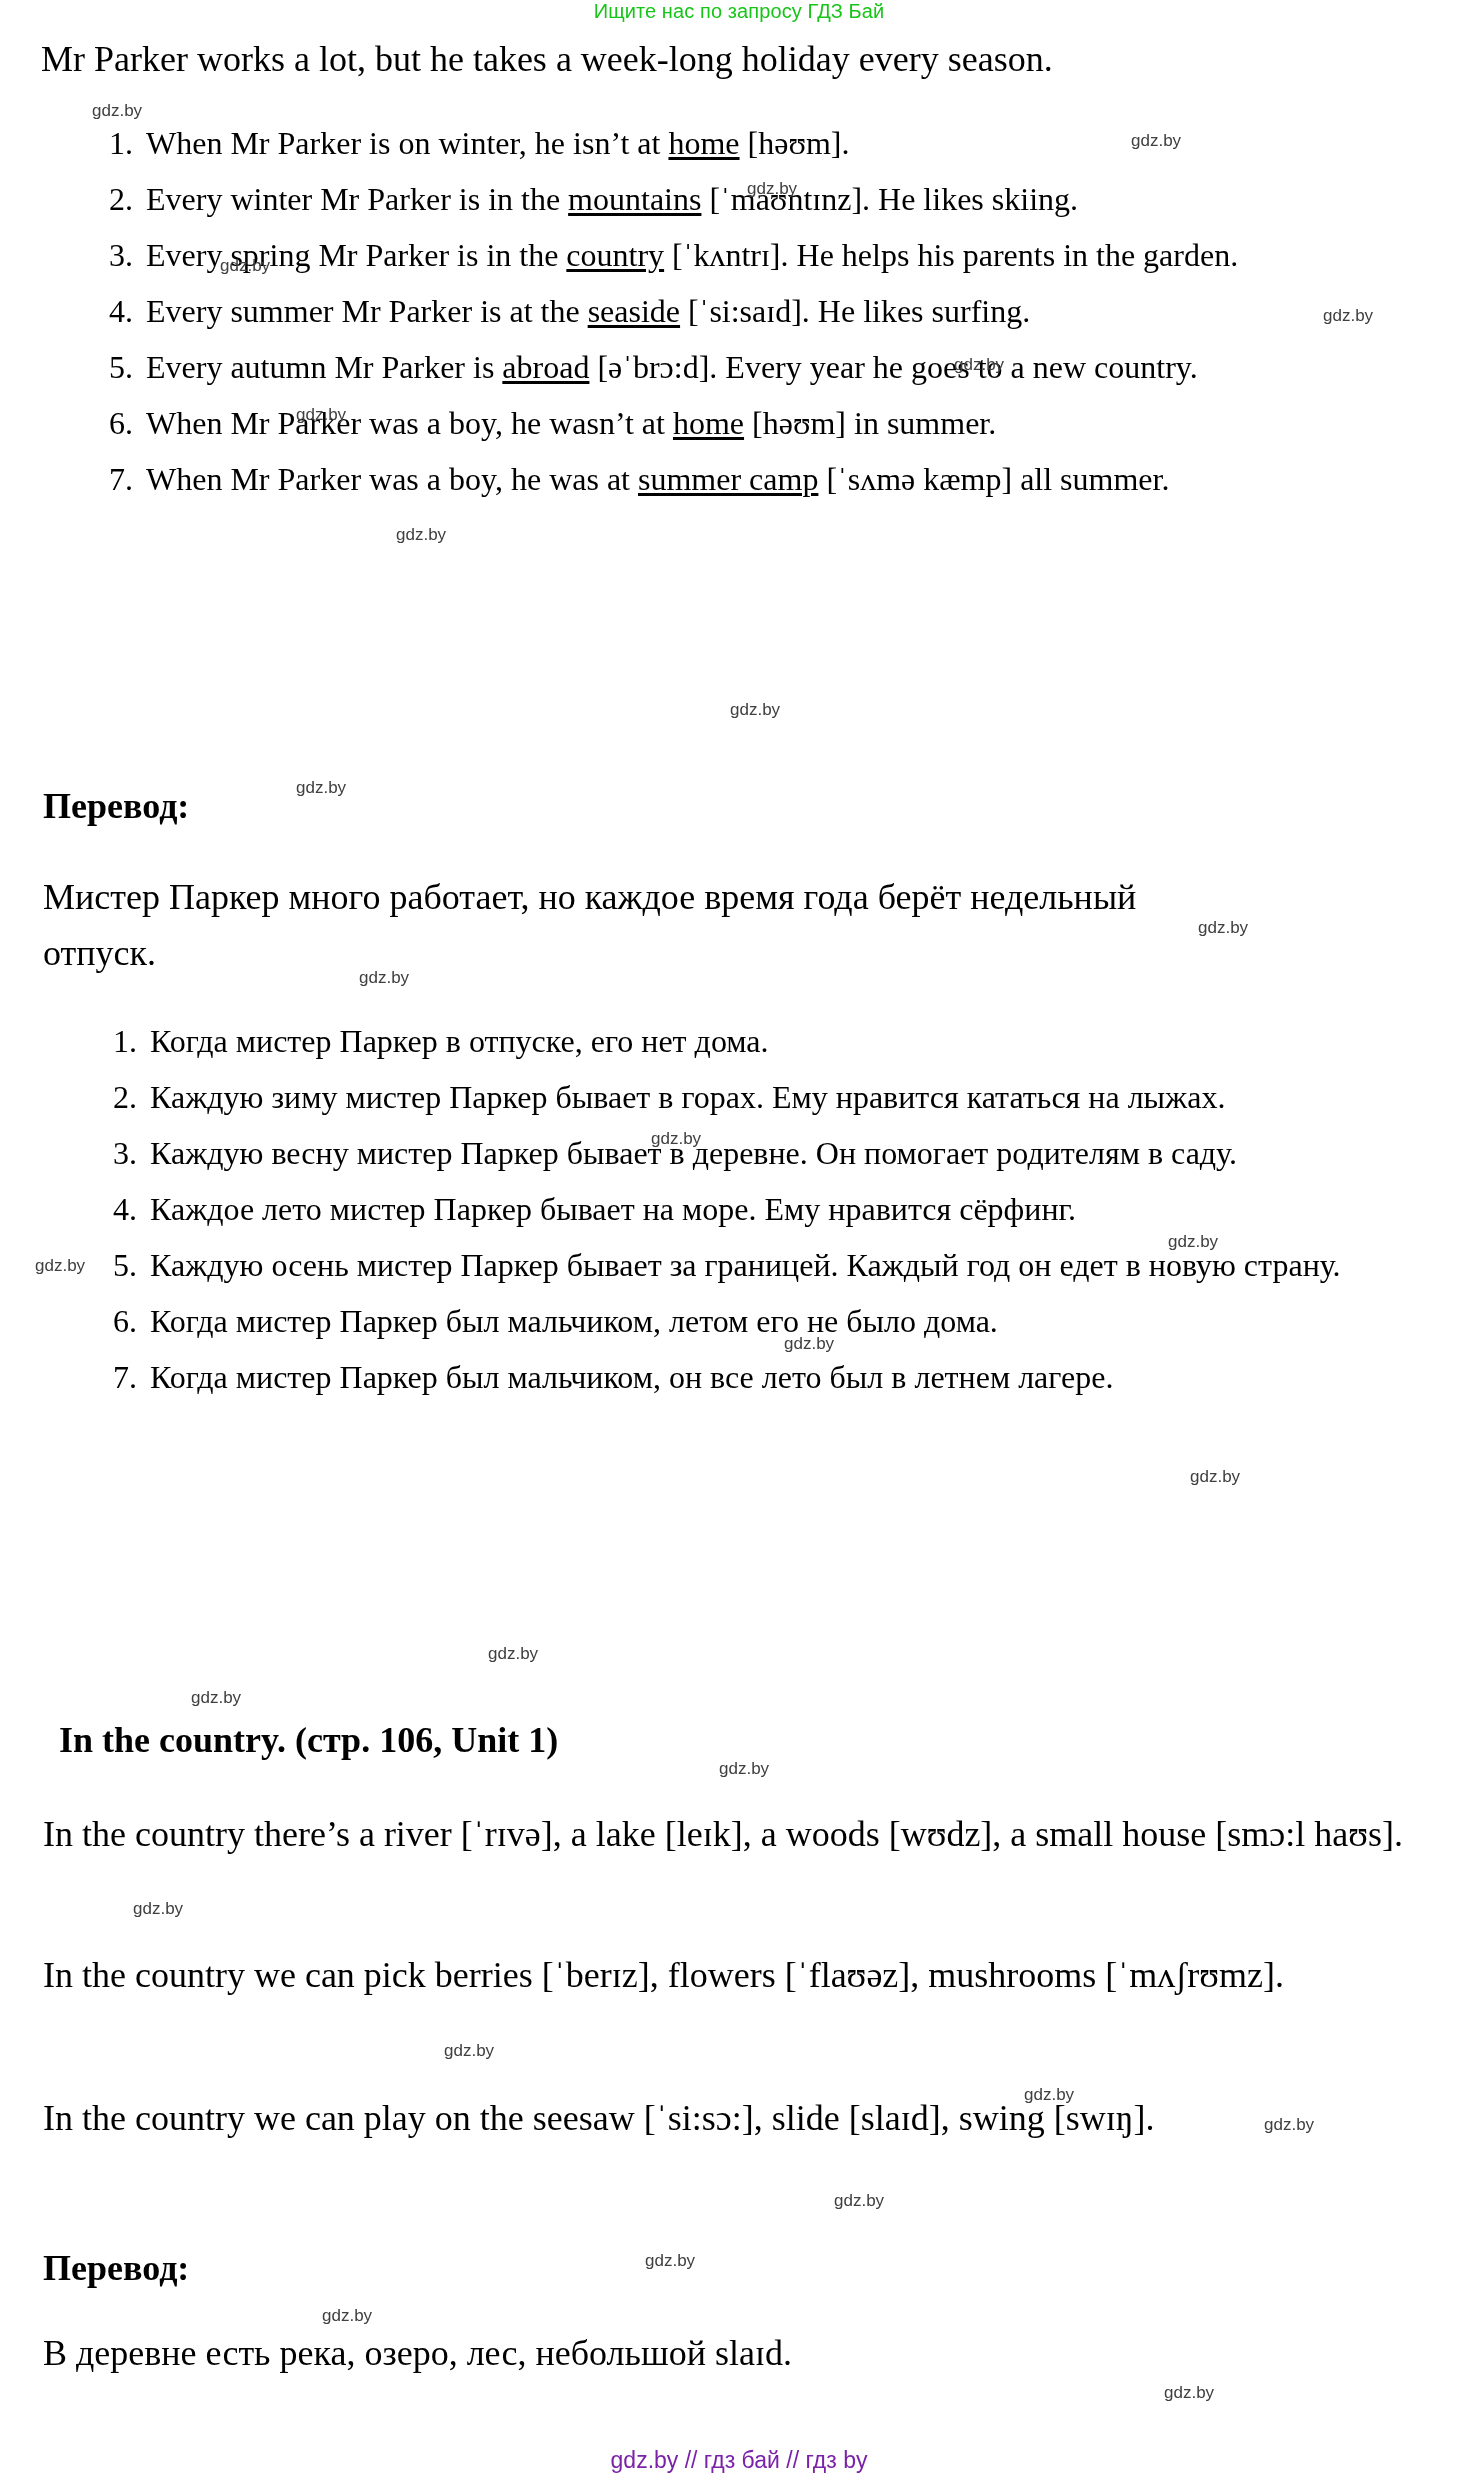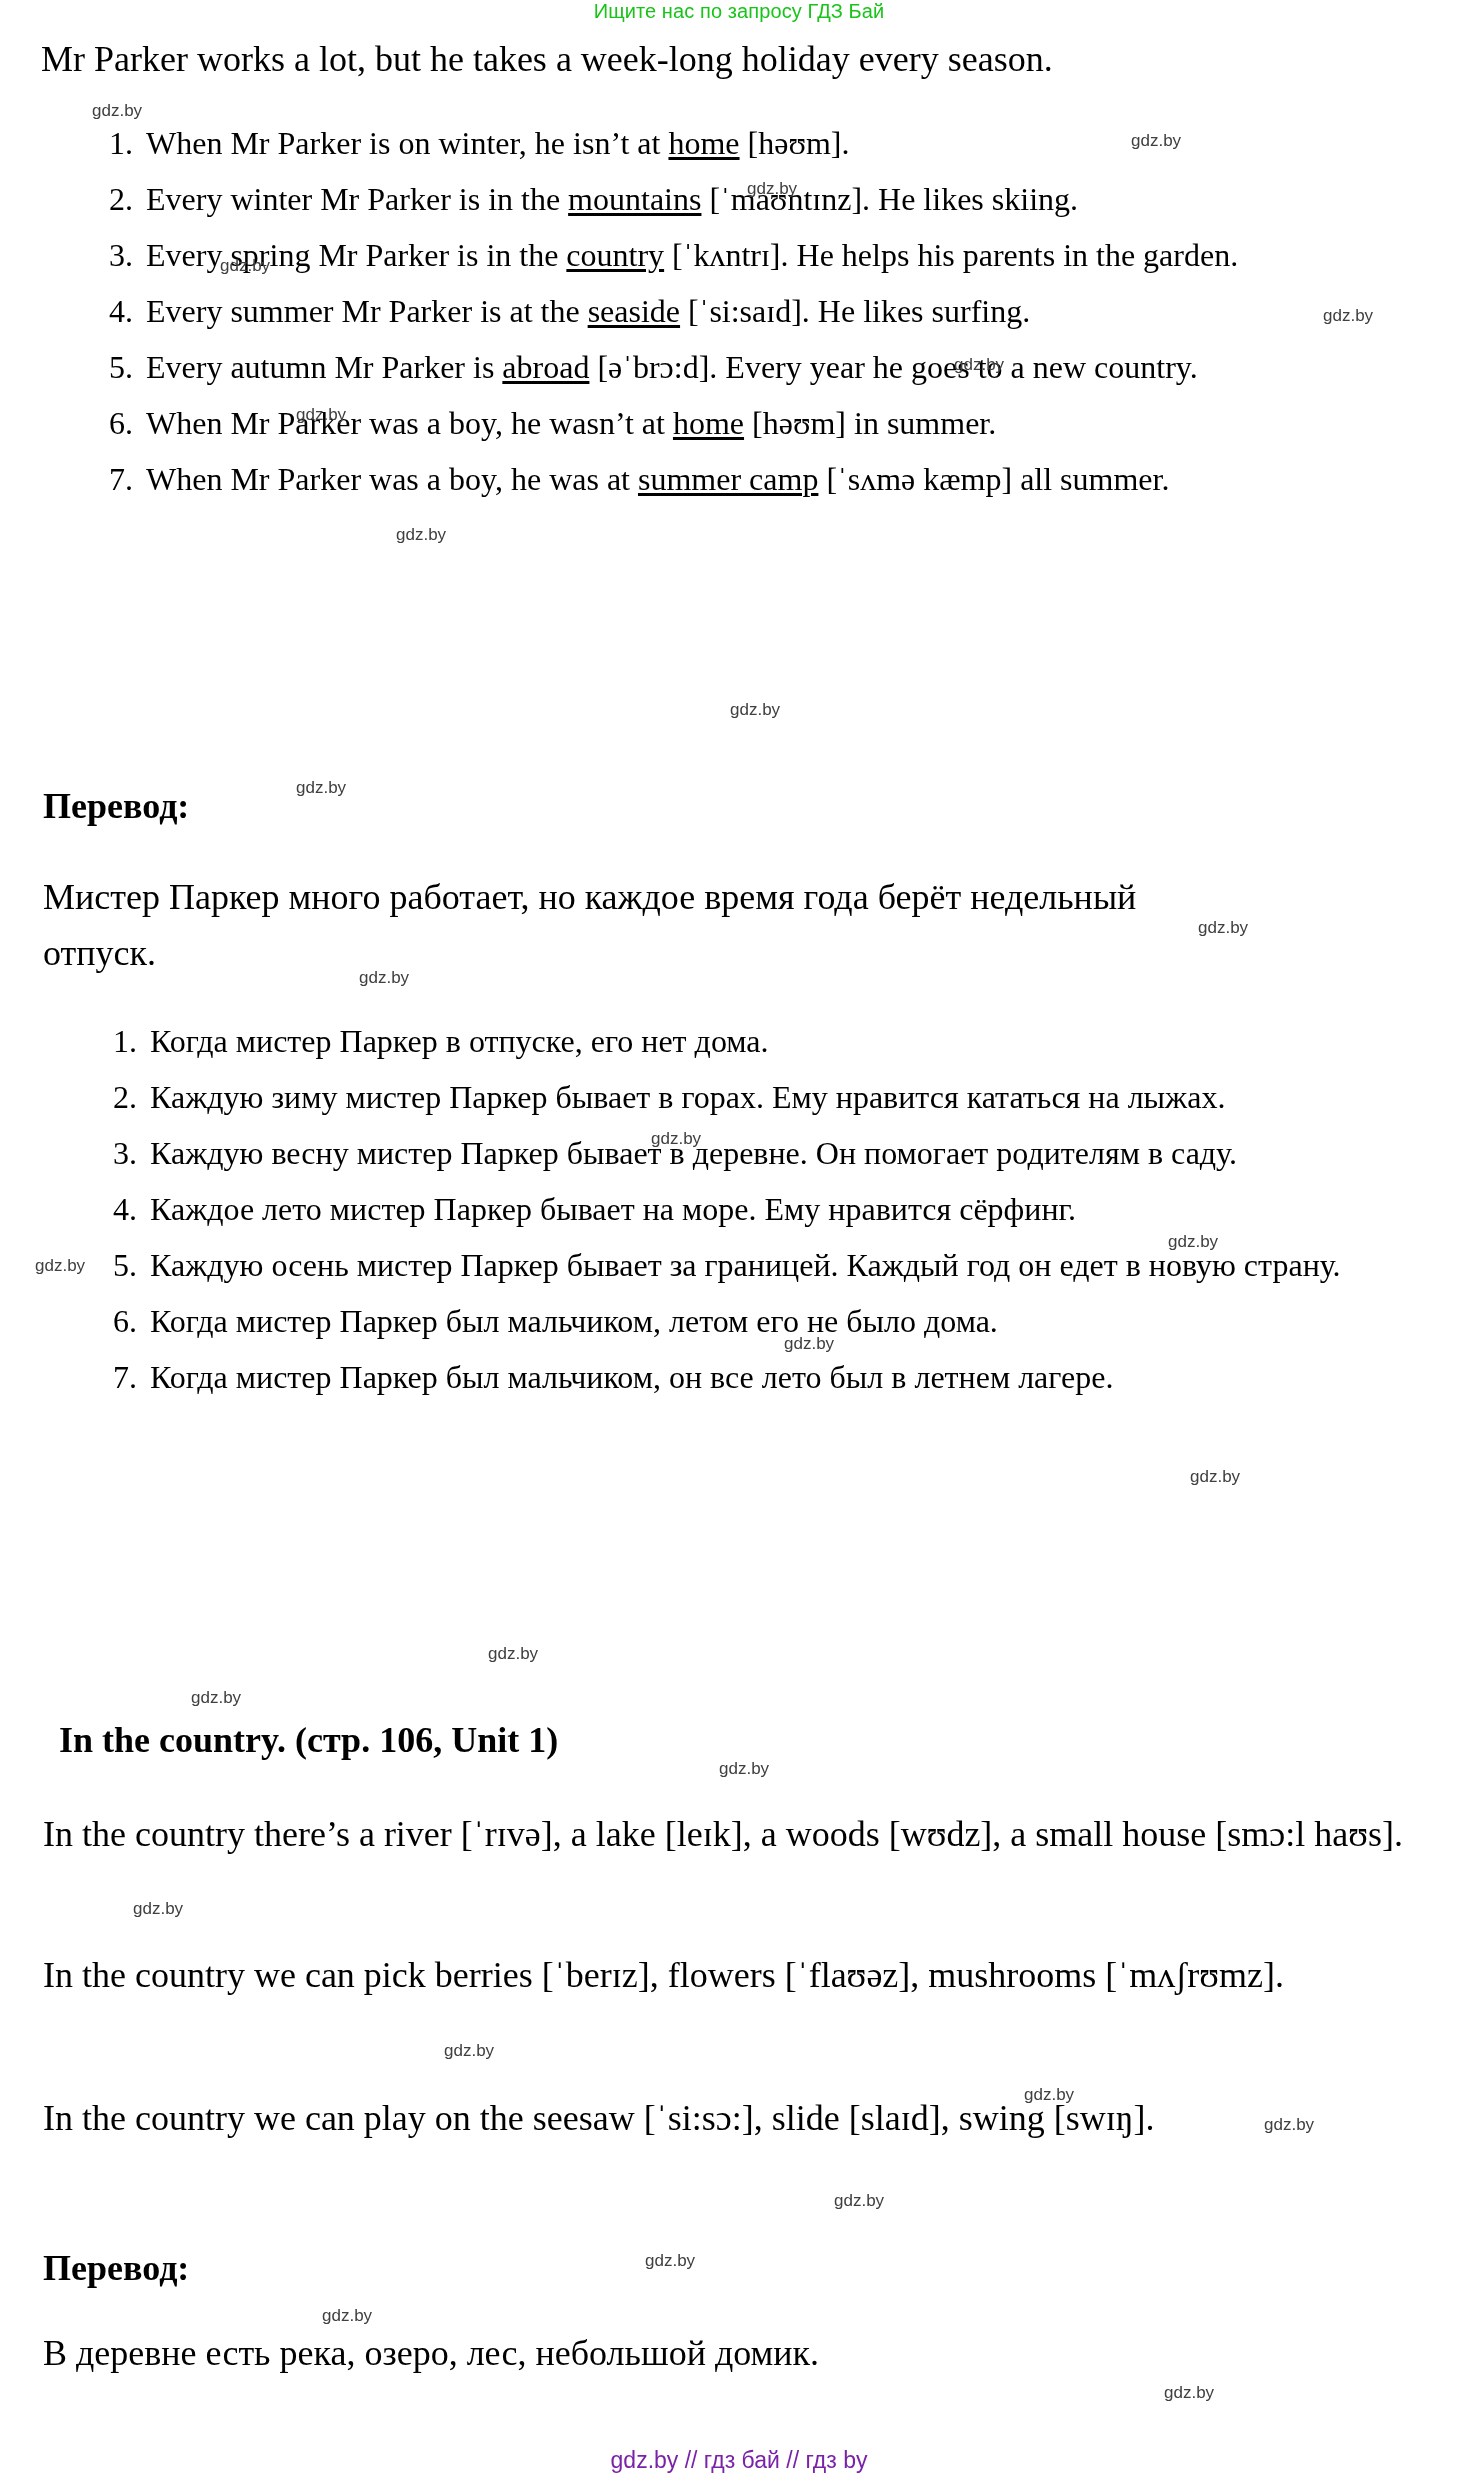--- a/index.html
+++ b/index.html
@@ -178,21 +178,21 @@
   <div class="para bold" style="left:43px; top:1712px;margin-left:16px;">In the country. (стр. 106, Unit 1)</div>
 
   <div class="para" style="left:43px; top:1806px; width:1375px;">In the country there’s a river [ˈrɪvə], a lake [leɪk], a woods [wʊdz], a small house [smɔ:l haʊs].</div>
 
   <div class="para" style="left:43px; top:1947px; width:1375px;">In the country we can pick berries [ˈberɪz], flowers [ˈflaʊəz], mushrooms [ˈmʌʃrʊmz].</div>
 
   <div class="para" style="left:43px; top:2090px; width:1375px;">In the country we can play on the seesaw [ˈsi:sɔ:], slide [slaɪd], swing [swɪŋ].</div>
 
   <div class="para bold" style="left:43px; top:2240px;">Перевод:</div>
 
-  <div class="para" style="left:43px; top:2325px; width:1375px;">В деревне есть река, озеро, лес, небольшой домик.</div>
+  <div class="para" style="left:43px; top:2325px; width:1375px;">В деревне есть река, озеро, лес, небольшой slaɪd.</div>
 
   <span class="wm" style="left:92px;  top:102px;">gdz.by</span>
   <span class="wm" style="left:1131px; top:132px;">gdz.by</span>
   <span class="wm" style="left:747px; top:180px;">gdz.by</span>
   <span class="wm" style="left:220px;  top:257px;">gdz.by</span>
   <span class="wm" style="left:1323px; top:307px;">gdz.by</span>
   <span class="wm" style="left:954px; top:356px;">gdz.by</span>
   <span class="wm" style="left:296px;  top:406px;">gdz.by</span>
   <span class="wm" style="left:396px;  top:526px;">gdz.by</span>
   <span class="wm" style="left:730px;  top:701px;">gdz.by</span>

